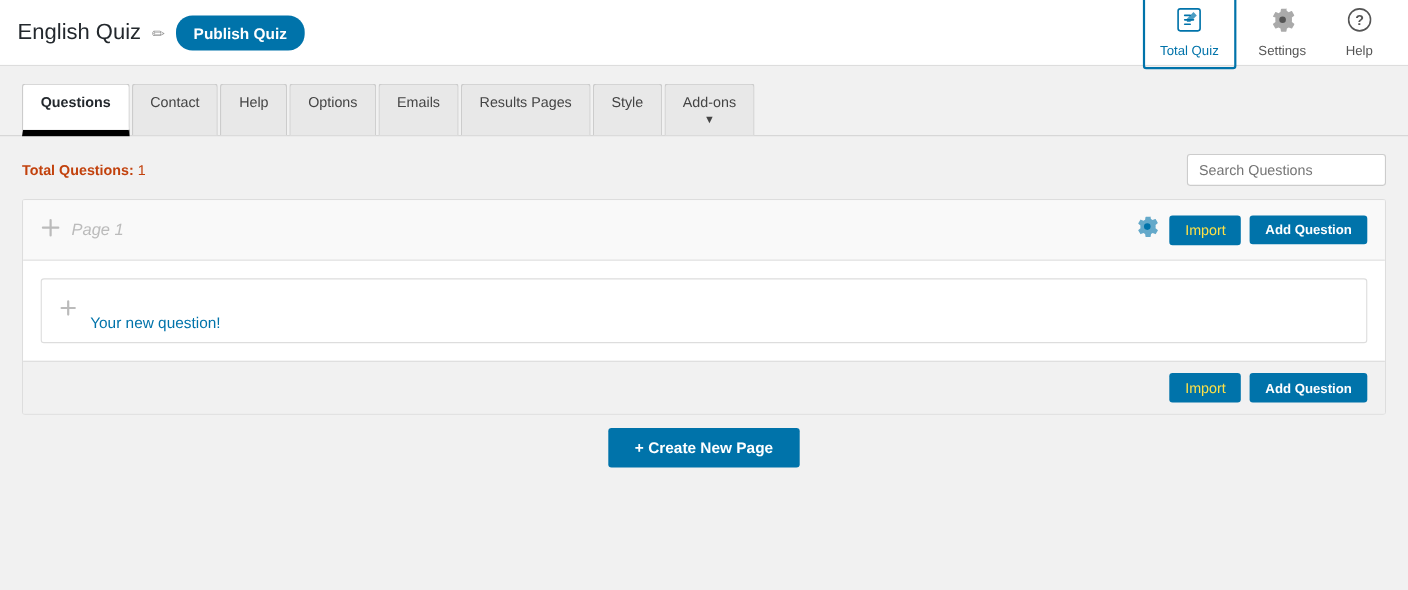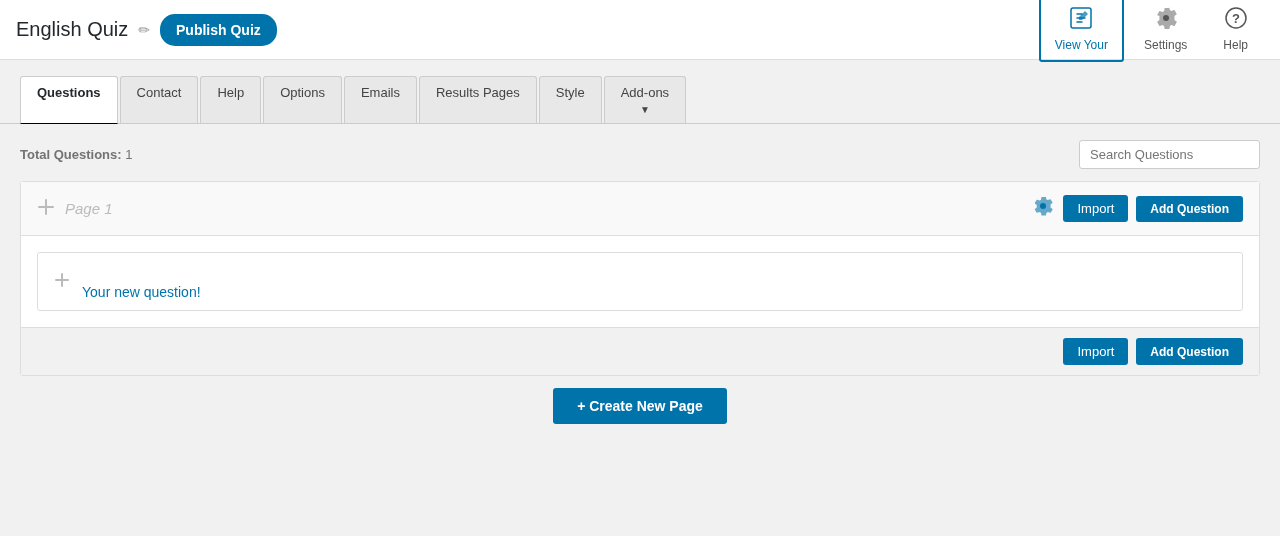--- a/index.html
+++ b/index.html
@@ -90,21 +90,21 @@
       cursor: pointer;
       font-size: 13px;
       color: #444;
       margin-right: 2px;
       border-radius: 3px 3px 0 0;
     }
     .tab.active {
       background: #fff;
       font-weight: 700;
       color: #23282d;
-      border-bottom: 1px solid #000000;
+      border-bottom: 6px solid #000000;
       margin-bottom: -1px;
     }
     .tab-dropdown {
       display: flex;
       align-items: center;
       gap: 4px;
       flex-direction: column;
     }
 
     
@@ -115,21 +115,21 @@
 
     
     .questions-header {
       display: flex;
       align-items: center;
       justify-content: space-between;
       margin-bottom: 12px;
     }
     .total-questions {
       font-size: 13px;
-      color: #737373;
+      color: #c2410c;
     }
     .search-input {
       width: 181px;
       padding: 6px 10px;
       border: 1px solid #ccc;
       border-radius: 3px;
       font-size: 13px;
       color: #999;
       background: #fff;
     }
@@ -172,21 +172,21 @@
     .gear-btn {
       background: none;
       border: none;
       cursor: pointer;
       color: #0073aa;
       font-size: 20px;
       padding: 2px;
     }
     .import-btn {
       background: #0073aa;
-      color: #ffffff;
+      color: #fde047;
       border: none;
       padding: 6px 14px;
       font-size: 13px;
       border-radius: 3px;
       cursor: pointer;
     }
     .add-question-btn {
       background: #0073aa;
       color: #fff;
       border: none;
@@ -267,21 +267,21 @@
   <div class="header-right">
 
     <div class="header-action active">
       <span class="action-icon">
         <svg width="22" height="22" viewBox="0 0 22 22" fill="none" xmlns="http://www.w3.org/2000/svg">
           <rect x="1" y="1" width="20" height="20" rx="2" stroke="#0073aa" stroke-width="1.5" fill="none"></rect>
           <path d="M7 7h5M7 11h8M7 15h5" stroke="#0073aa" stroke-width="1.5" stroke-linecap="round"></path>
           <path d="M15 4l3 3-6 6h-3v-3l6-6z" fill="#0073aa" opacity="0.7"></path>
         </svg>
       </span>
-      <span>View Your</span>
+      <span>Total Quiz</span>
     </div>
 
     <div class="header-action">
       <span class="action-icon">
         <svg width="22" height="22" viewBox="0 0 22 22" fill="#555" xmlns="http://www.w3.org/2000/svg">
           <path d="M11 14a3 3 0 100-6 3 3 0 000 6z"></path>
           <path d="M19.4 13a8.2 8.2 0 00.1-2 8.2 8.2 0 00-.1-2l2.1-1.6a.5.5 0 00.1-.6l-2-3.5a.5.5 0 00-.6-.2l-2.5 1a7.7 7.7 0 00-1.7-1l-.4-2.6A.5.5 0 0014 1h-4a.5.5 0 00-.5.4l-.4 2.6a7.7 7.7 0 00-1.7 1l-2.5-1a.5.5 0 00-.6.2l-2 3.5a.5.5 0 00.1.6L4.5 9a8.2 8.2 0 00-.1 2 8.2 8.2 0 00.1 2l-2.1 1.6a.5.5 0 00-.1.6l2 3.5a.5.5 0 00.6.2l2.5-1a7.7 7.7 0 001.7 1l.4 2.6a.5.5 0 00.5.4h4a.5.5 0 00.5-.4l.4-2.6a7.7 7.7 0 001.7-1l2.5 1a.5.5 0 00.6-.2l2-3.5a.5.5 0 00-.1-.6L19.4 13z" opacity="0.5"></path>
         </svg>
       </span>
       <span>Settings</span>

